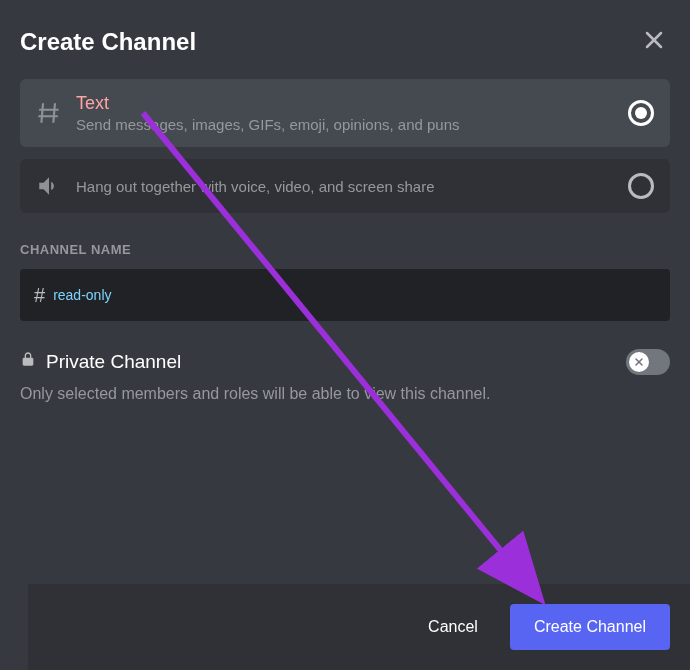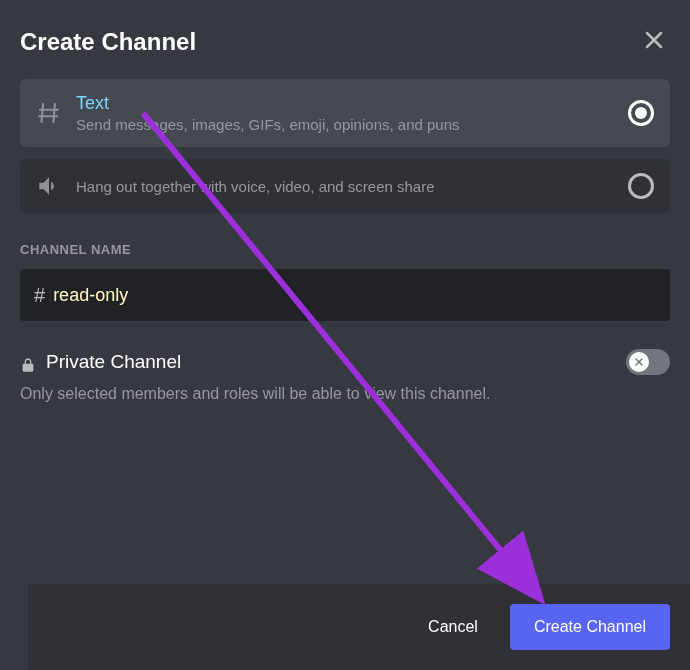--- a/index.html
+++ b/index.html
@@ -71,21 +71,21 @@
       flex-shrink: 0;
     }
     .channel-type-icon svg {
       width: 26px;
       height: 26px;
     }
     .channel-type-text {
       flex: 1;
     }
     .channel-type-title {
-      color: #7dd3fc;
+      color: #fca5a5;
       font-size: 18px;
       font-weight: 500;
       margin-bottom: 2px;
     }
     .channel-type-desc {
       color: #96989d;
       font-size: 15px;
     }
     .radio-outer {
       width: 26px;
@@ -129,36 +129,36 @@
     }
     .channel-name-hash {
       color: #b9bbbe;
       font-size: 20px;
       margin-right: 8px;
     }
     .channel-name-input {
       background: transparent;
       border: none;
       outline: none;
-      color: #fef9c3;
-      font-size: 18px;
+      color: #7dd3fc;
+      font-size: 14px;
       width: 100%;
     }
     .private-section {
       margin-top: 28px;
     }
     .private-header {
       display: flex;
       align-items: center;
       justify-content: space-between;
       margin-bottom: 10px;
     }
     .private-label-wrap {
       display: flex;
-      align-items: flex-end;
+      align-items: flex-start;
     }
     .lock-icon {
       color: #b9bbbe;
       margin-right: 10px;
       display: flex;
     }
     .lock-icon svg {
       width: 16px;
       height: 16px;
     }

